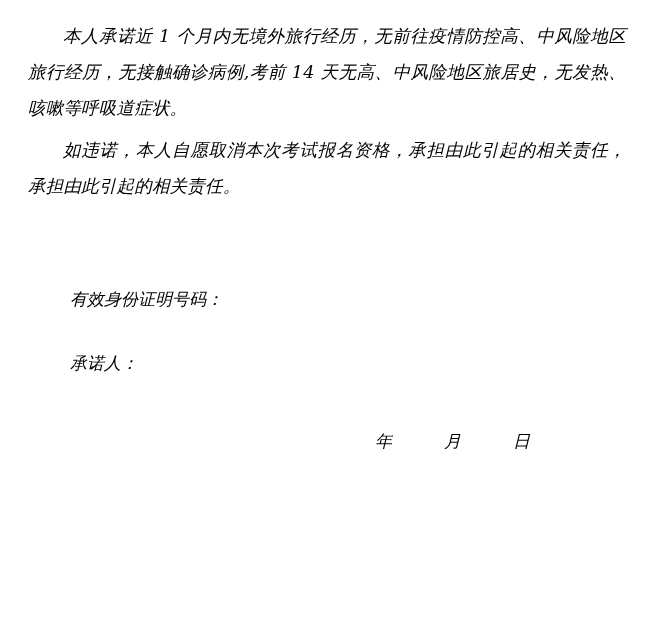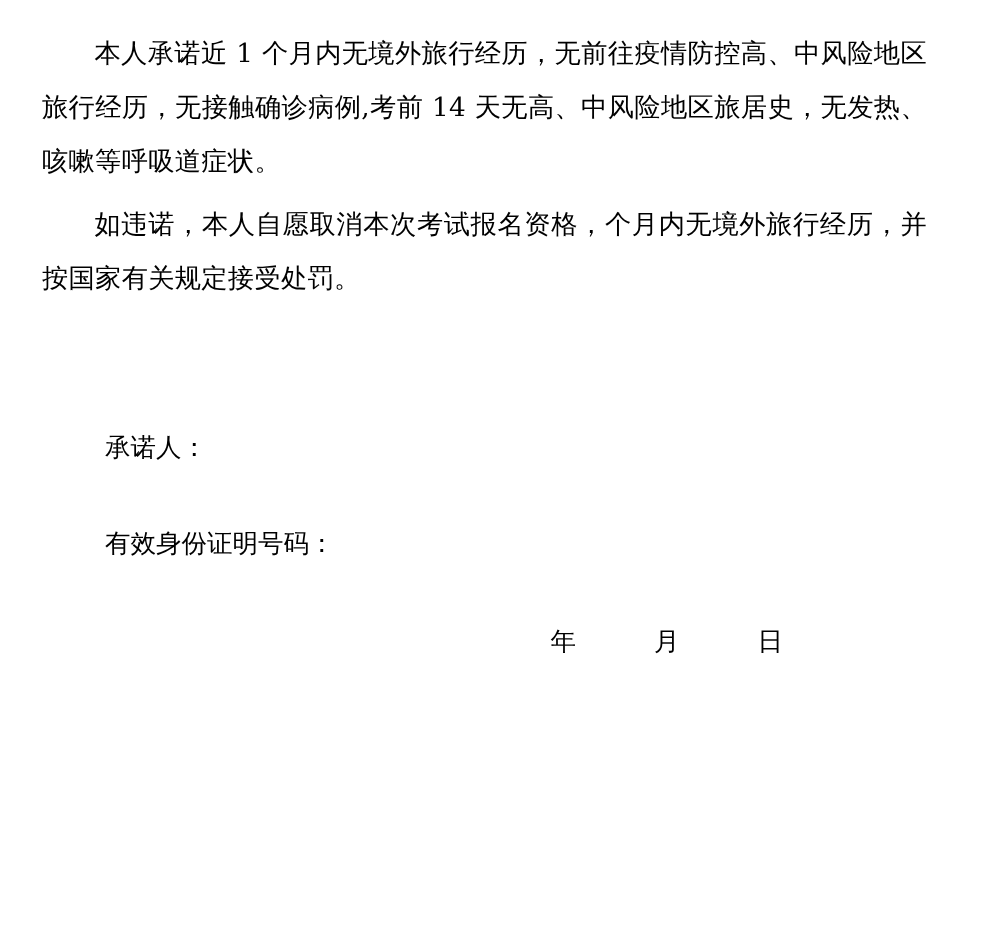--- a/index.html
+++ b/index.html
@@ -12,65 +12,66 @@
     height: 625px;
     font-family: "DejaVu Serif", "Liberation Serif", serif;
     color: #000000;
     overflow: hidden;
   }
   .page {
     position: relative;
     width: 654px;
     height: 625px;
     box-sizing: border-box;
-    padding: 18px 36px 0 28px;
+    padding: 18px 28px 0 28px;
+    font-style: italic;
   }
   .body-para {
     font-size: 17.5px;
     line-height: 36px;
     text-align: justify;
     text-justify: inter-ideograph;
     text-indent: 2em;
     margin: 0 0 6px 0;
     letter-spacing: 0.2px;
   }
   .spacer {
     height: 74px;
   }
   .field-line {
     font-size: 17px;
     line-height: 30px;
     margin: 0 0 34px 0;
     padding-left: 42px;
   }
   .date-line {
-    margin-top: 38px;
+    margin-top: 52px;
     font-size: 17px;
     padding-left: 0;
     text-align: left;
     white-space: pre;
     padding-right: 96px;
     text-align: right;
   }
   .date-line span.gap {
     display: inline-block;
     width: 52px;
   }
 </style>
 </head>
 <body>
 
 <div class="page">
 
   <p class="body-para">本人承诺近 1 个月内无境外旅行经历，无前往疫情防控高、中风险地区旅行经历，无接触确诊病例,考前 14 天无高、中风险地区旅居史，无发热、咳嗽等呼吸道症状。</p>
 
-  <p class="body-para">如违诺，本人自愿取消本次考试报名资格，个月内无境外旅行经历，并按国家有关规定接受处罚。</p>
+  <p class="body-para">如违诺，本人自愿取消本次考试报名资格，承担由此引起的相关责任，承担由此引起的相关责任。</p>
 
   <div class="spacer"></div>
 
+  <p class="field-line">有效身份证明号码：</p>
+
   <p class="field-line">承诺人：</p>
-
-  <p class="field-line">有效身份证明号码：</p>
 
 
   <p class="date-line"><span>年</span><span class="gap"></span><span>月</span><span class="gap"></span><span>日</span></p>
 
 </div>
 
 </body></html>

